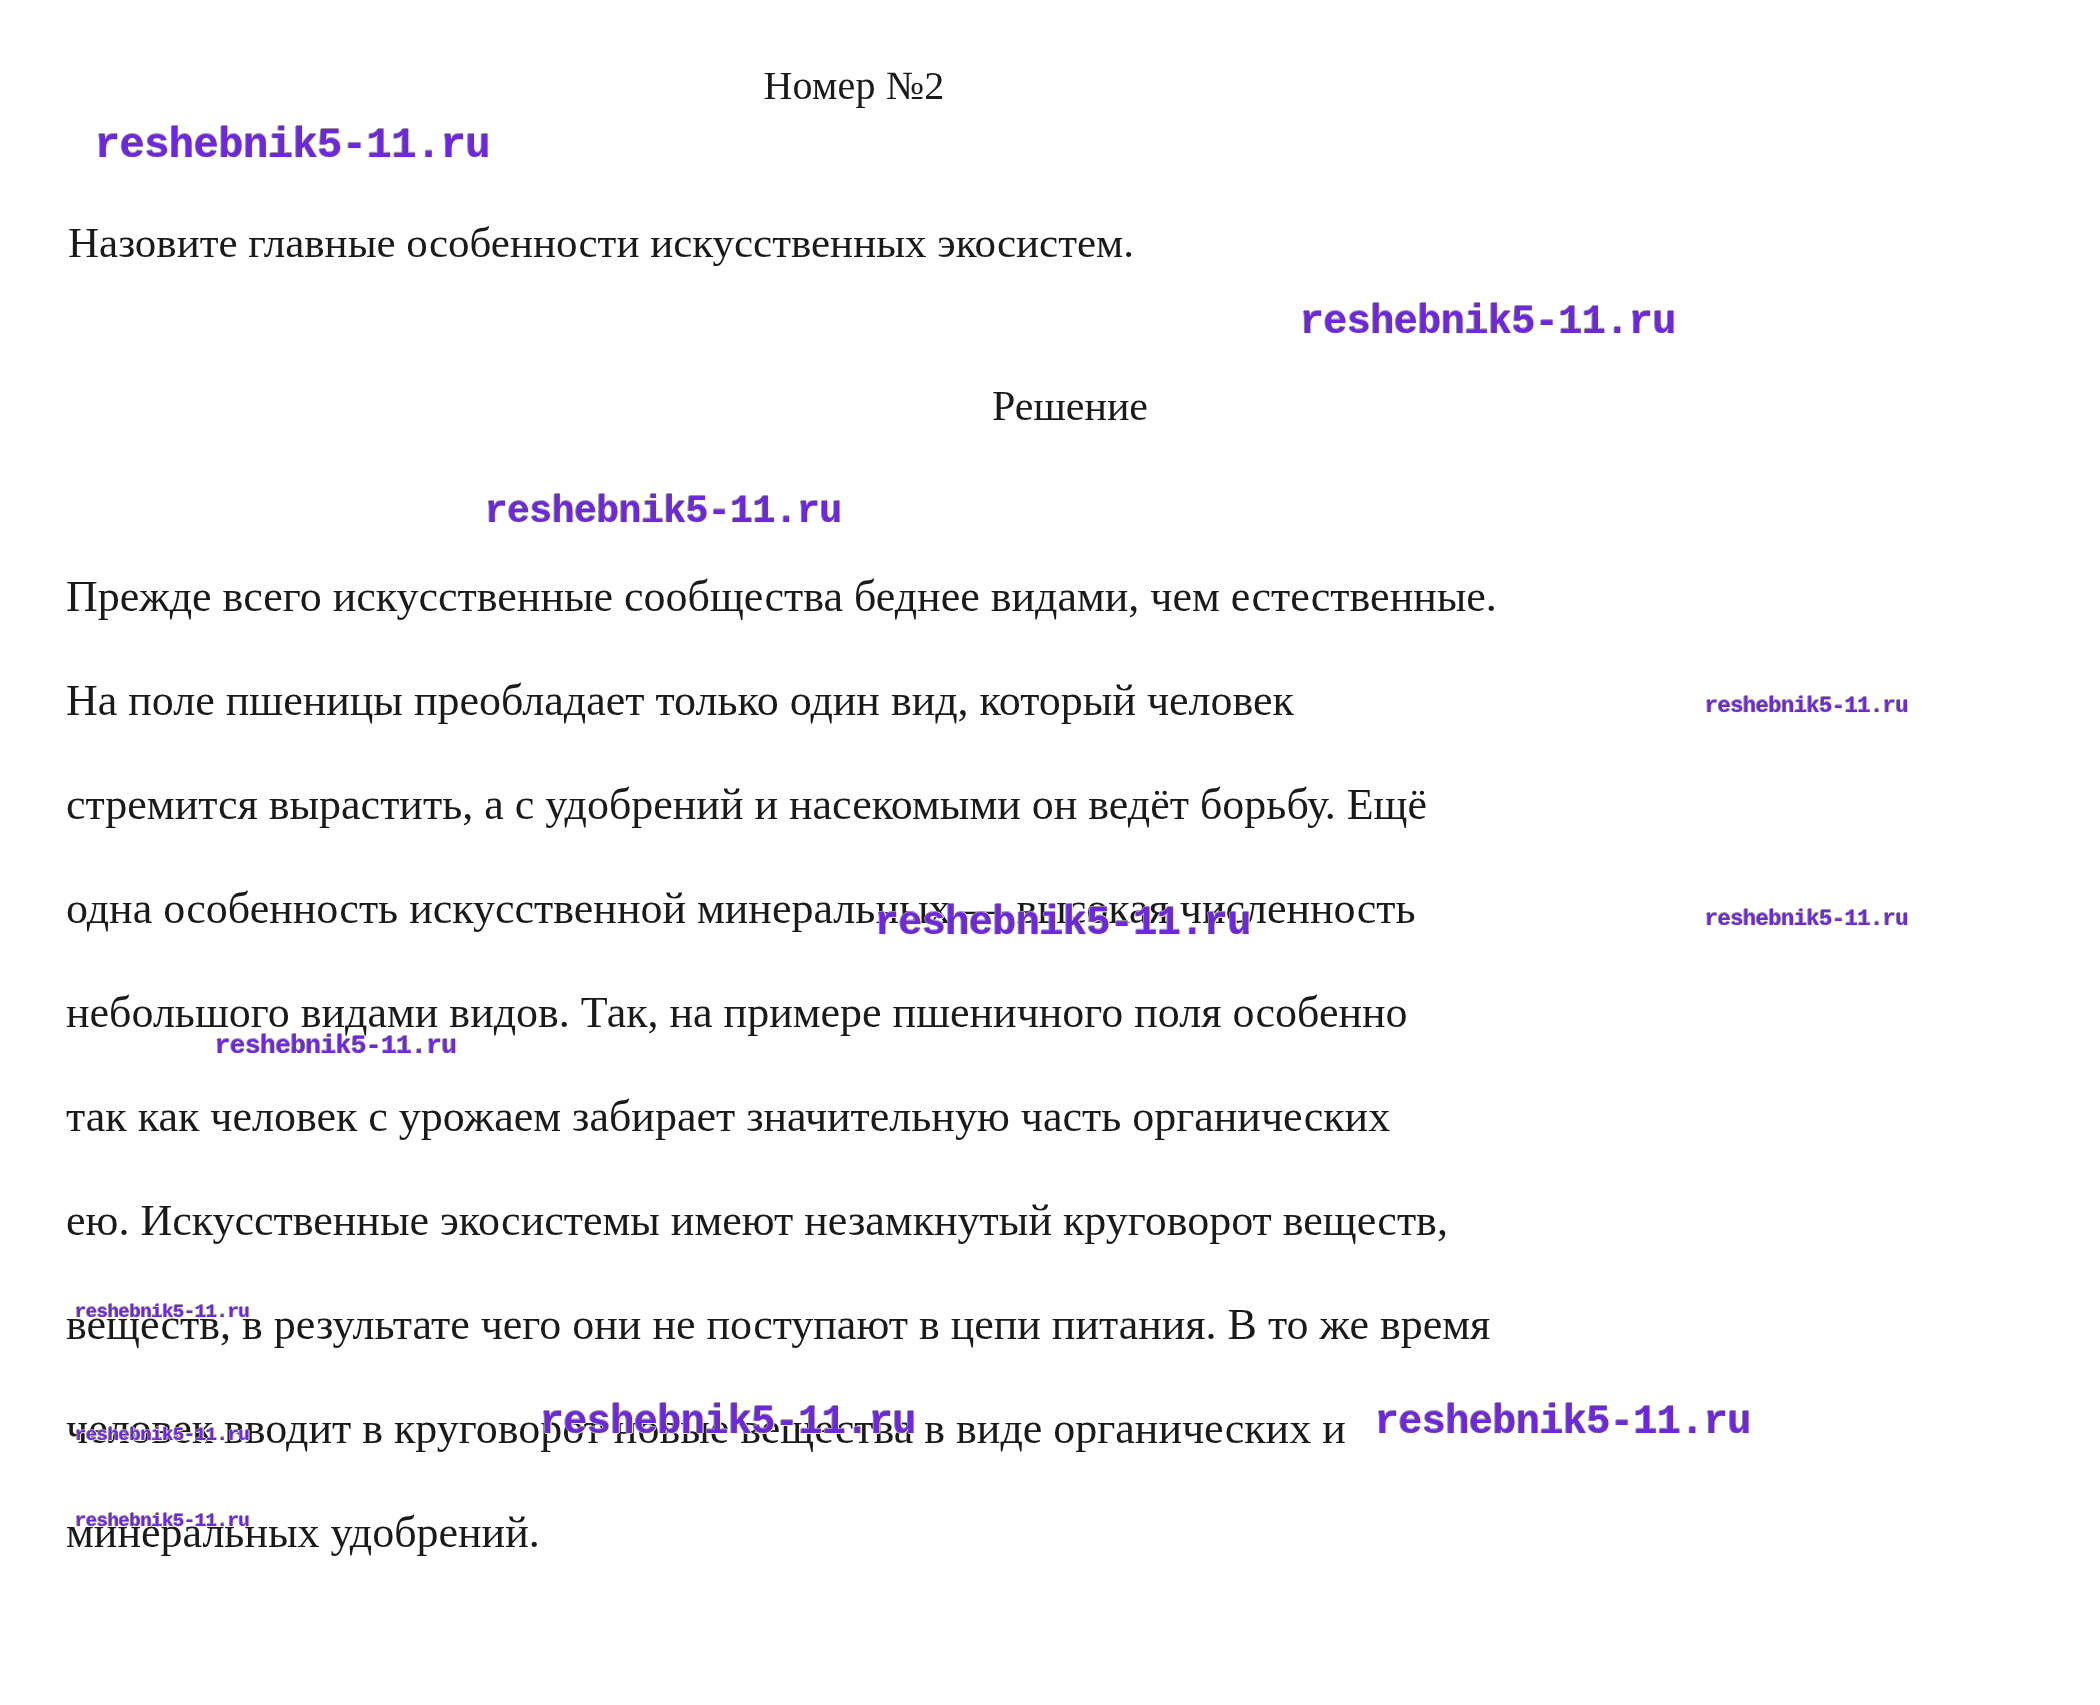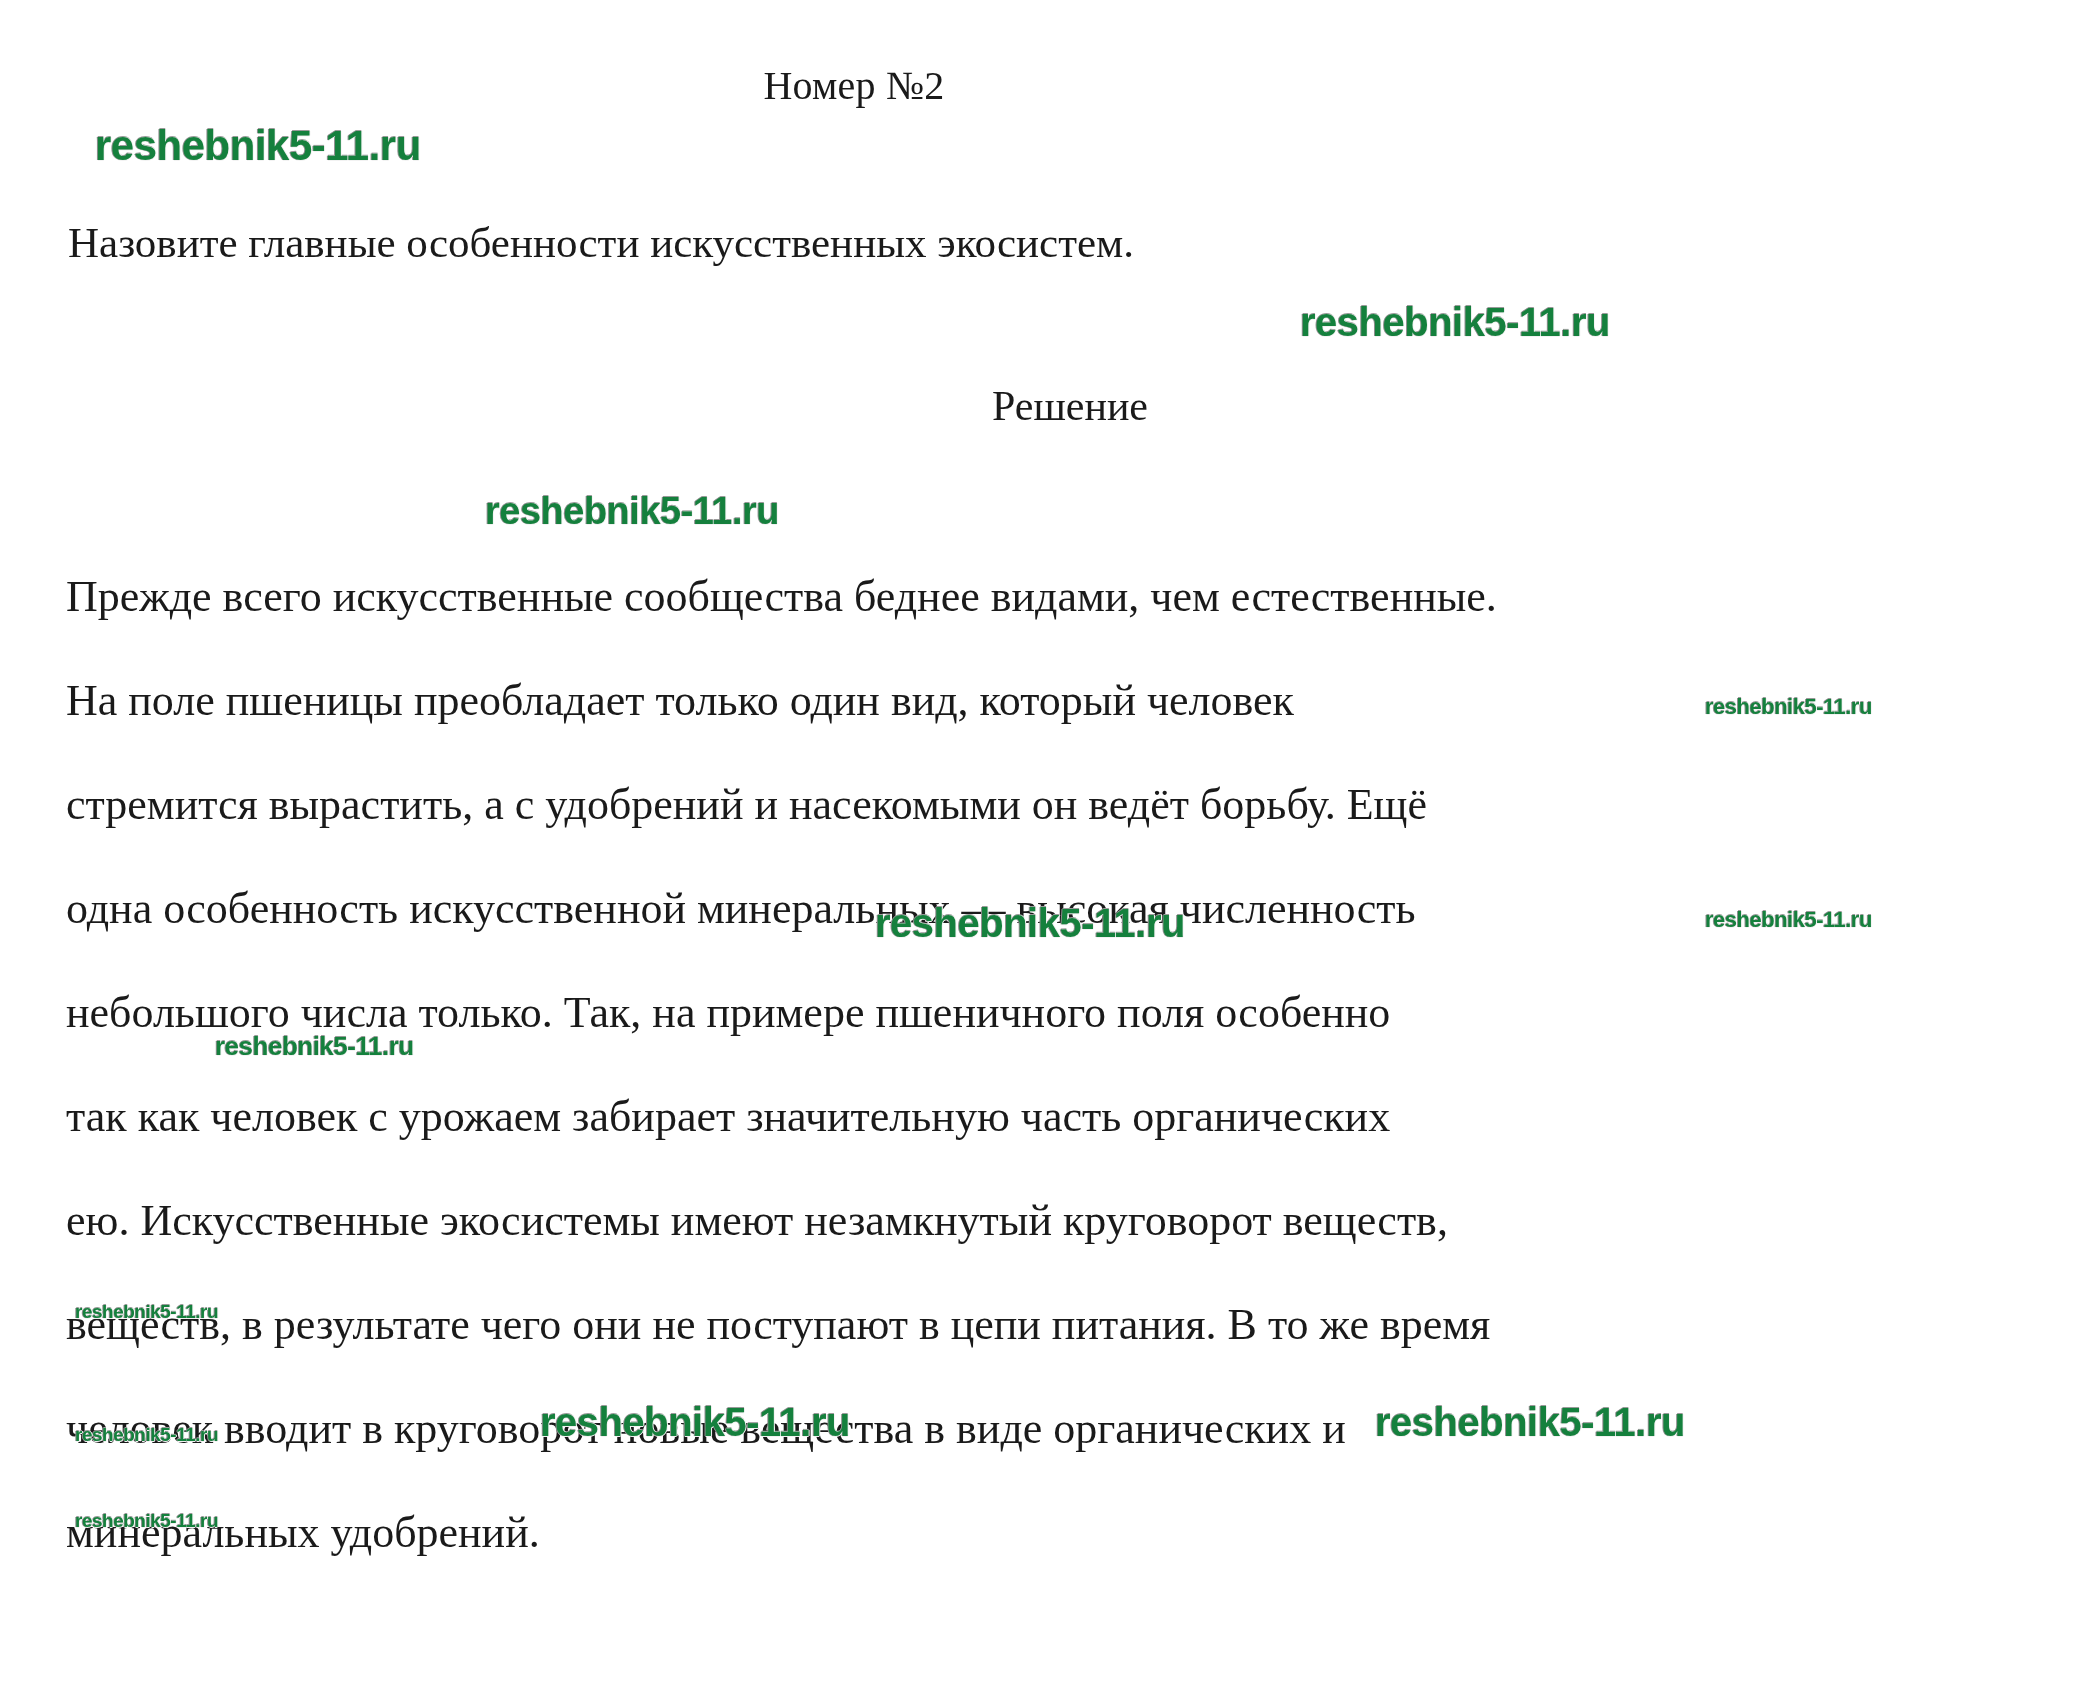--- a/index.html
+++ b/index.html
@@ -53,23 +53,23 @@
   }
   .body-line {
     font-size: 44px;
     line-height: 104px;
     white-space: nowrap;
   }
 
   
   .wm {
     position: absolute;
-    font-family: Liberation Sans, sans-serif;
+    font-family: Liberation Mono, monospace;
     font-weight: bold;
-    color: #15803d;
+    color: #6d28d9;
     text-shadow:
        1px 0 0 #f4f4f4,
       -1px 0 0 #8f8f8f,
        0 1px 0 #f2f2f2,
        0 -1px 0 #9a9a9a;
     letter-spacing: -0.5px;
     white-space: nowrap;
     pointer-events: none;
   }
   .wm-1 { left: 95px;  top: 122px;  font-size: 42px; }
@@ -94,21 +94,21 @@
 
   <div class="question">Назовите главные особенности искусственных экосистем.</div>
 
   <div class="solution-heading">Решение</div>
 
   <div class="body-block">
     <div class="body-line">Прежде всего искусственные сообщества беднее видами, чем естественные.</div>
     <div class="body-line">На поле пшеницы преобладает только один вид, который человек</div>
     <div class="body-line">стремится вырастить, а с удобрений и насекомыми он ведёт борьбу. Ещё</div>
     <div class="body-line">одна особенность искусственной минеральных — высокая численность</div>
-    <div class="body-line">небольшого числа только. Так, на примере пшеничного поля особенно</div>
+    <div class="body-line">небольшого видами видов. Так, на примере пшеничного поля особенно</div>
     <div class="body-line">так как человек с урожаем забирает значительную часть органических</div>
     <div class="body-line">ею. Искусственные экосистемы имеют незамкнутый круговорот веществ,</div>
     <div class="body-line">веществ, в результате чего они не поступают в цепи питания. В то же время</div>
     <div class="body-line">человек вводит в круговорот новые вещества в виде органических и</div>
     <div class="body-line">минеральных удобрений.</div>
   </div>
 
   <div class="wm wm-1">reshebnik5-11.ru</div>
   <div class="wm wm-2">reshebnik5-11.ru</div>
   <div class="wm wm-3">reshebnik5-11.ru</div>

